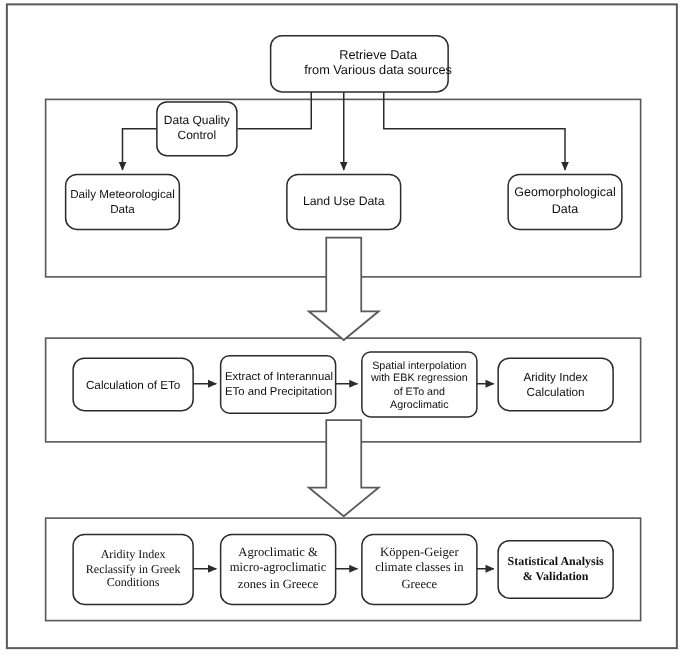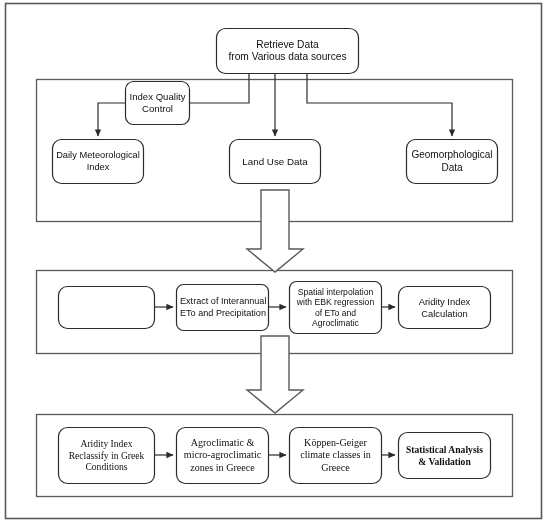--- a/index.html
+++ b/index.html
@@ -76,34 +76,35 @@
     <rect x="58.5" y="427.5" width="96" height="56" rx="9" ry="9" fill="#ffffff" stroke="#2b2b2b" stroke-width="1.2"></rect>
     <rect x="176.5" y="427.5" width="92" height="56" rx="9" ry="9" fill="#ffffff" stroke="#2b2b2b" stroke-width="1.2"></rect>
     <rect x="289.5" y="427.5" width="92" height="56" rx="9" ry="9" fill="#ffffff" stroke="#2b2b2b" stroke-width="1.2"></rect>
     <rect x="398.5" y="432.5" width="92" height="46" rx="9" ry="9" fill="#ffffff" stroke="#2b2b2b" stroke-width="1.2"></rect>
 
     <path d="M 154.5 455 L 173 455" fill="none" stroke="#2b2b2b" stroke-width="1.2" marker-end="url(#arrowThin)"></path>
     <path d="M 268.5 455 L 286 455" fill="none" stroke="#2b2b2b" stroke-width="1.2" marker-end="url(#arrowThin)"></path>
     <path d="M 381.5 455 L 395 455" fill="none" stroke="#2b2b2b" stroke-width="1.2" marker-end="url(#arrowThin)"></path>
   </svg>
 
-  <div class="node-label sans" style="left:216px;top:28px;width:143px;height:46px;font-size:10.2px;">Retrieve Data
+  <div class="node-label sans" style="left:200px;top:28px;width:143px;height:46px;font-size:10.2px;padding-left:31px;">Retrieve Data
 from Various data sources</div>
 
-  <div class="node-label sans" style="left:125px;top:81px;width:65px;height:44px;font-size:9.6px;">Index Quality
+  <div class="node-label sans" style="left:125px;top:81px;width:65px;height:44px;font-size:9.6px;">Data Quality
 Control</div>
 
   <div class="node-label sans" style="left:52px;top:139px;width:92px;height:45px;font-size:9.3px;">Daily Meteorological
-Index</div>
+Data</div>
 
   <div class="node-label sans" style="left:229px;top:139px;width:92px;height:45px;font-size:9.8px;">Land Use Data</div>
 
   <div class="node-label sans" style="left:406px;top:139px;width:92px;height:45px;font-size:10px;">Geomorphological
 Data</div>
 
+  <div class="node-label sans" style="left:58px;top:286px;width:97px;height:43px;font-size:9.4px;">Calculation of ETo</div>
 
   <div class="node-label sans" style="left:177px;top:284px;width:92px;height:47px;font-size:9.1px;text-align:left;justify-content:flex-start;padding-left:3px;box-sizing:border-box;">Extract of Interannual
 ETo and Precipitation</div>
 
   <div class="node-label sans" style="left:289px;top:281px;width:93px;height:53px;font-size:8.6px;">Spatial interpolation
 with EBK regression
 of ETo and
 Agroclimatic</div>
 
   <div class="node-label sans" style="left:398px;top:286px;width:93px;height:43px;font-size:9.4px;">Aridity Index

